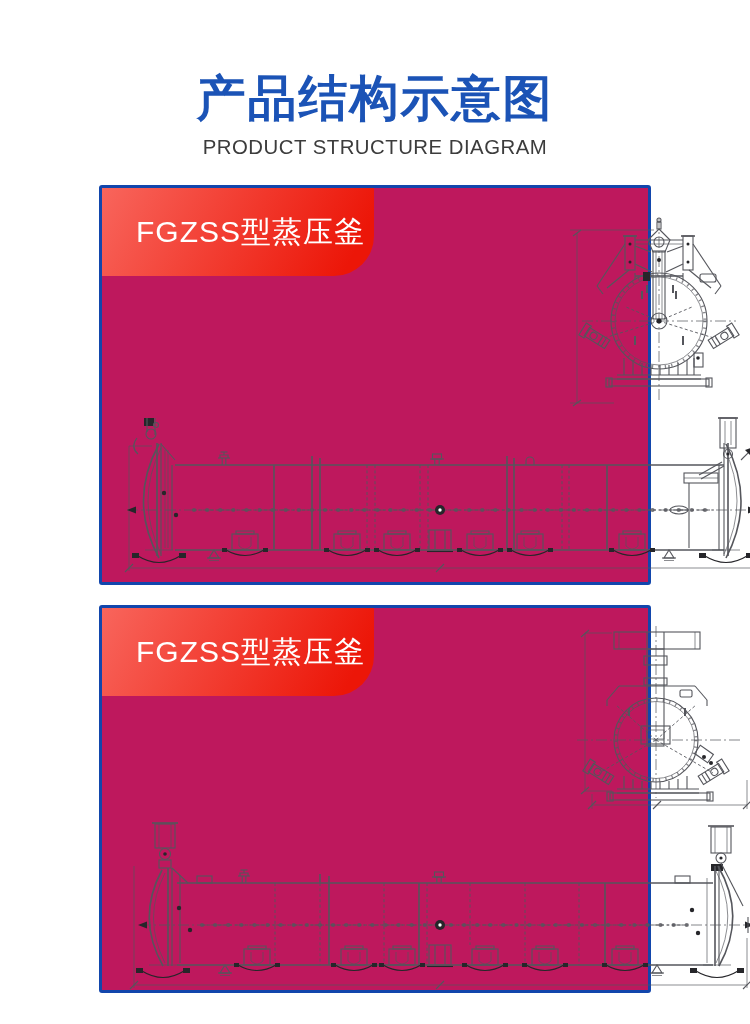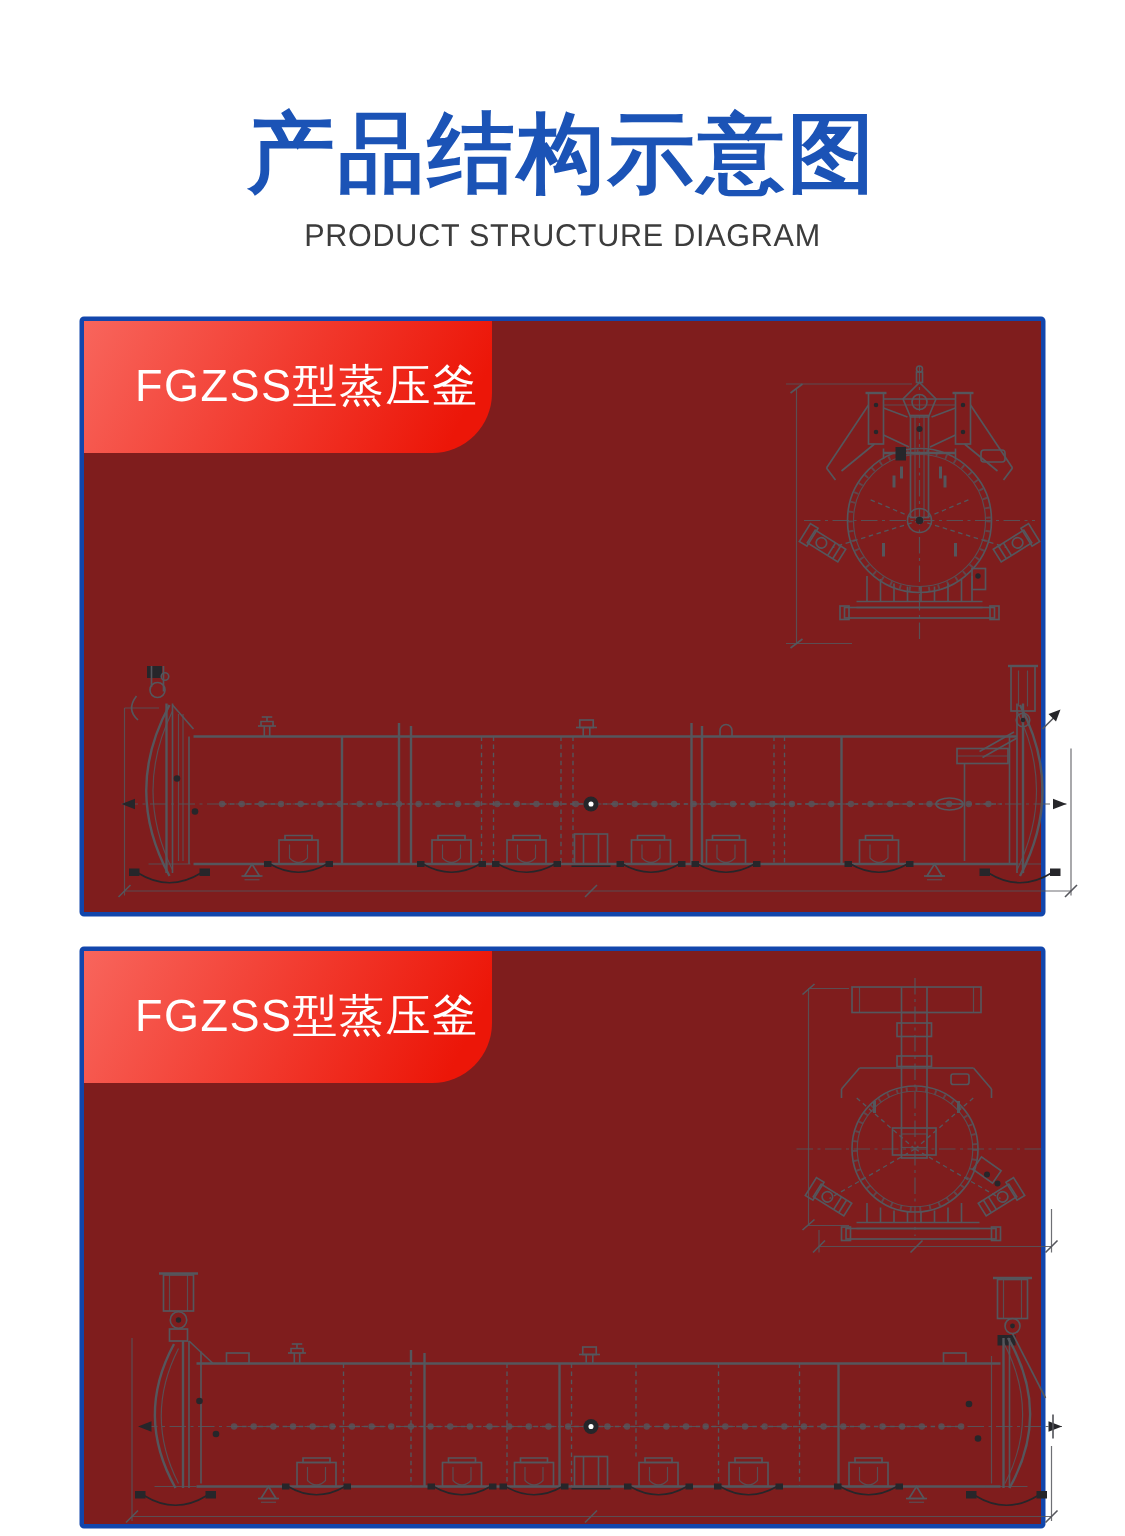--- a/index.html
+++ b/index.html
@@ -12,29 +12,29 @@
     --subtitle_gray:#3c3c3c;
   }
   *{margin:0;padding:0;box-sizing:border-box;}
   html,body{background:#ffffff;}
   body{
     width:750px;height:1024px;margin:0 auto;overflow:hidden;
     font-family:"Liberation Sans","DejaVu Sans",sans-serif;
   }
   .header{ text-align:center; padding:70px 0 26px; }
   .title{
-    font-size:58px; line-height:1.15; font-weight:900; letter-spacing:2px;
+    font-size:49px; line-height:1.15; font-weight:900; letter-spacing:2px;
     color:var(--title_blue);
   }
   .subtitle{
     margin-top:9px; font-size:21px; letter-spacing:.5px; font-weight:400;
     color:var(--subtitle_gray); transform:scaleX(.97);
   }
   .card{
-    position:relative; width:644px; margin:15px auto; background:#7f1d1d;
+    position:relative; width:552px; margin:0 auto; background:#be185d;
     border:3px solid var(--card_border_blue); border-radius:3px;
   }
   .card-1{ height:400px; margin-bottom:20px; }
   .card-2{ height:388px; }
   .ribbon{
     position:absolute; top:0; left:0; width:272px; height:88px; z-index:2;
     background:linear-gradient(118deg,var(--ribbon_red_start) 0%,var(--ribbon_red_end) 90%);
     border-radius:0 0 40px 0;
     display:flex; align-items:center; padding-left:34px;
     color:#ffffff; font-size:30px; font-weight:500; letter-spacing:1px;

